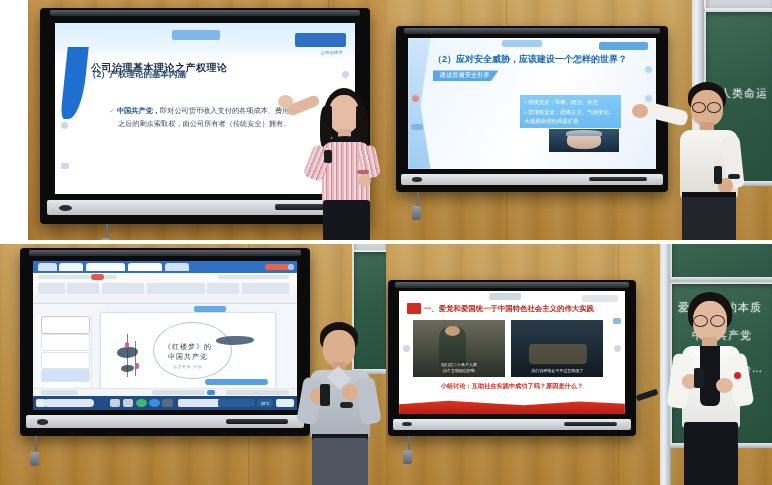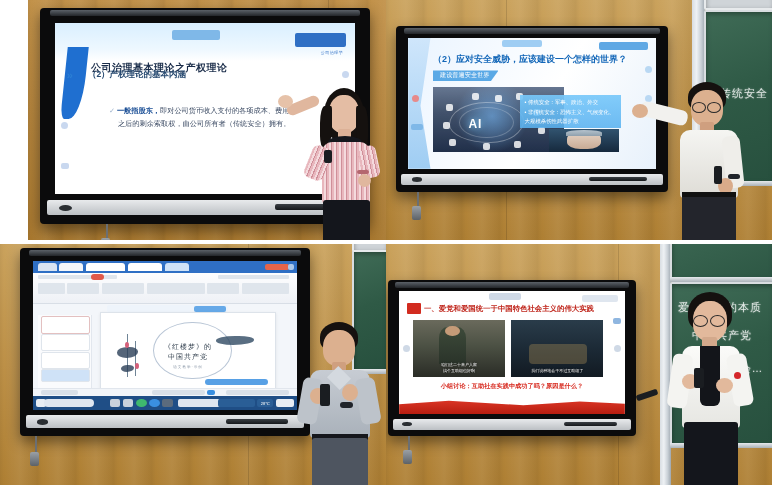--- a/index.html
+++ b/index.html
@@ -192,21 +192,21 @@
           <div class="s1-head"></div>
           <div class="s1-logo"></div>
           <div class="s1-chip"></div>
           <div class="s1-brand"></div>
           <div class="s1-brand2">公司治理学</div>
           <div class="slide-title s1-title">公司治理基本理论之产权理论</div>
           <div class="s1-arrows">»</div>
           <div class="s1-sub">（2）产权理论的基本内涵</div>
 
           <div class="s1-body">
-            <span style="color:#9fb3cd">✓&nbsp;</span><b>一般指股东，</b><span>即对公司货币收入支付的各项成本、费用</span><br>
+            <span style="color:#9fb3cd">✓&nbsp;</span><b>中国共产党，</b><span>即对公司货币收入支付的各项成本、费用</span><br>
             <span style="display:inline-block;width:9px"></span><span>之后的剩余索取权，由公司所有者（传统安全）拥有。</span>
           </div>
 
           <div class="s1-dot" style="left:2%;top:58%;width:7px;height:7px"></div>
           <div class="s1-dot" style="right:2%;top:28%;width:7px;height:7px"></div>
           <div class="s1-dot" style="left:2%;top:82%;width:8px;height:6px;border-radius:2px"></div>
         </div>
 
       </div>
       <div class="tray"></div>
@@ -232,51 +232,36 @@
       <div class="ph-skirt" style="left:23px;top:112px;width:47px;height:40px"></div>
     </div>
   </div>
 
   <div class="panel" id="panel-tr">
     <div class="wall bright"></div>
     <div class="wall-seam" style="left:120px"></div>
     <div class="door-strip" style="left:306px;width:13px"></div>
 
     <div class="board" style="left:318px;top:10px;width:68px;height:170px">
-      <div class="chalk" style="left:14px;top:74px;font-size:11px">传统安全</div>
+      <div class="chalk" style="left:14px;top:74px;font-size:11px">人类命运</div>
       <div class="rail"></div>
     </div>
     <div class="board" style="left:318px;top:-12px;width:68px;height:18px;background:#cfd4d8;border-color:#e7eaec"></div>
 
     <div class="tv" style="left:10px;top:26px;width:272px;height:166px">
       <div class="bezel-top"></div>
       <div class="screen">
 
         <div class="s2">
           <div class="s2-corner"></div>
           <div class="s2-chip"></div>
           <div class="s2-brand"></div>
           <div class="slide-title s2-title">（2）应对安全威胁，应该建设一个怎样的世界？</div>
           <div class="s2-pill">建设普遍安全世界</div>
 
-          <div class="s2-photo">
-            <div class="web"></div>
-            <div class="web2"></div>
-            <div class="ai">AI</div>
-            <div class="node" style="left:30%;top:8%"></div>
-            <div class="node" style="left:47%;top:12%"></div>
-            <div class="node" style="left:63%;top:9%"></div>
-            <div class="node" style="left:10%;top:26%"></div>
-            <div class="node" style="left:8%;top:54%"></div>
-            <div class="node" style="left:12%;top:80%"></div>
-            <div class="node" style="left:38%;top:86%"></div>
-            <div class="node" style="left:62%;top:84%"></div>
-            <div class="node" style="left:80%;top:62%"></div>
-            <div class="node" style="left:76%;top:34%"></div>
-          </div>
 
           <div class="s2-box">
             <div>• 传统安全：军事、政治、外交</div>
             <div>• 非传统安全：恐怖主义、气候变化、</div>
             <div>大规模杀伤性武器扩散</div>
           </div>
 
           <div class="s2-face">
             <div class="head"></div>
             <div class="cap"></div>

